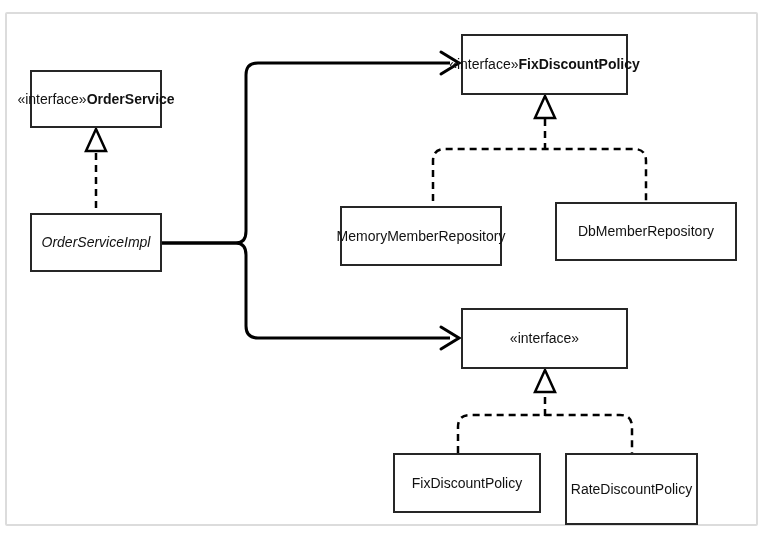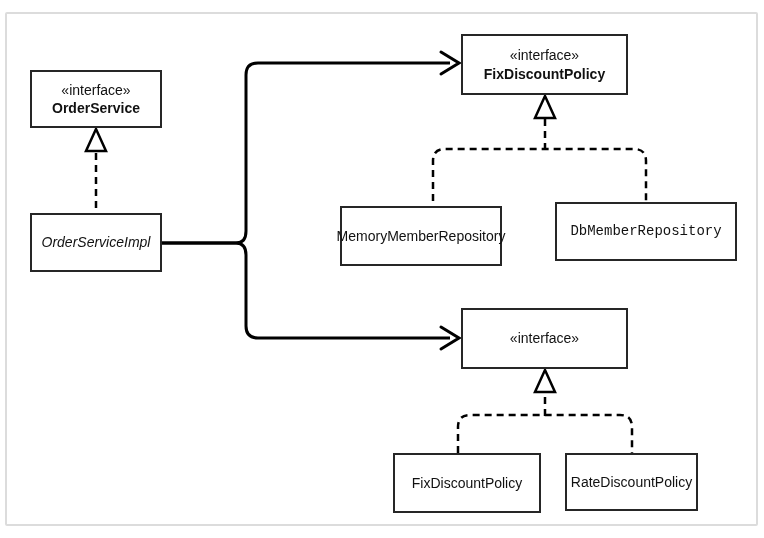--- a/index.html
+++ b/index.html
@@ -32,41 +32,41 @@
     top: 0;
     width: 764px;
     height: 538px;
   }
   .uml-box {
     position: absolute;
     box-sizing: border-box;
     background: #ffffff;
     border: 2px solid #262626;
     display: flex;
-    flex-direction: column;
+    flex-direction: row;
     align-items: center;
     justify-content: center;
     text-align: center;
     color: #111111;
     font-size: 14px;
     line-height: 1.32;
   }
   .uml-box .stereotype { font-weight: 400; }
   .uml-box .iface-name { font-weight: 700; }
   .uml-box .impl-name  { font-weight: 400; }
 
   
   #box-order-service            { left: 30px;  top: 70px;  width: 132px; height: 58px; }
   #box-order-service-impl       { left: 30px;  top: 213px; width: 132px; height: 59px; font-style: italic; }
   #box-member-repository        { left: 461px; top: 34px;  width: 167px; height: 61px; }
   #box-memory-member-repository { left: 340px; top: 206px; width: 162px; height: 60px; align-items: center; }
-  #box-db-member-repository     { left: 555px; top: 202px; width: 182px; height: 59px; font-family: Liberation Mono, monospace; }
+  #box-db-member-repository     { left: 555px; top: 202px; width: 182px; height: 59px; }
   #box-discount-policy          { left: 461px; top: 308px; width: 167px; height: 61px; }
   #box-fix-discount-policy      { left: 393px; top: 453px; width: 148px; height: 60px; }
-  #box-rate-discount-policy     { left: 565px; top: 453px; width: 133px; height: 58px; }
+  #box-rate-discount-policy     { left: 565px; top: 453px; width: 133px; height: 72px; }
 </style>
 </head>
 <body>
 
 <div id="canvas">
   <div id="frame"></div>
 
   <svg id="wires" viewBox="0 0 764 538" xmlns="http://www.w3.org/2000/svg">
 
     <path d="M 162 243 H 236 Q 246 243 246 231 V 75 Q 246 63 258 63 H 450" fill="none" stroke="#000000" stroke-width="3"></path>

